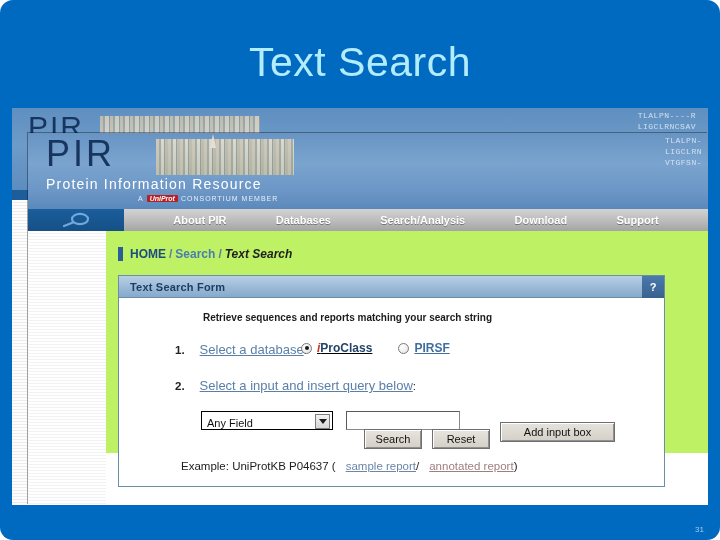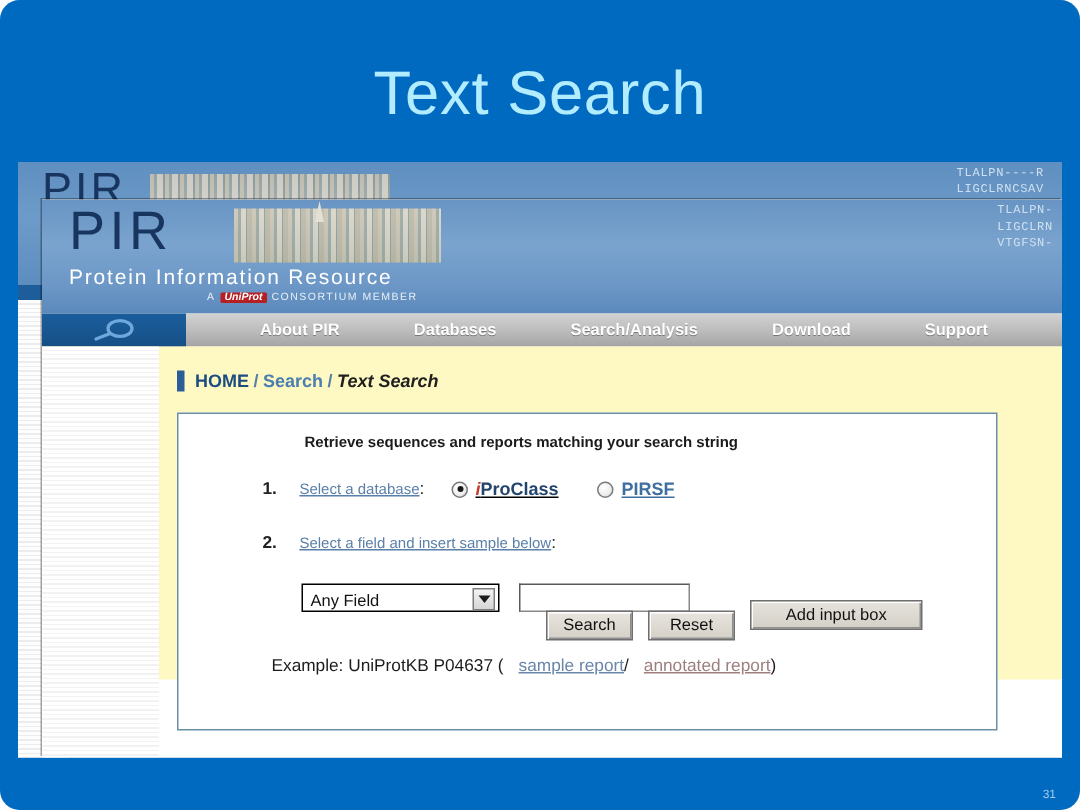--- a/index.html
+++ b/index.html
@@ -205,21 +205,21 @@
     text-shadow: 0 1px 0 rgba(0,0,0,.35);
     white-space: nowrap;
     font-family: "Liberation Sans", sans-serif;
   }
   #fg-nav .nav-sp { flex: 1 1 auto; }
 
   
   #fg-content {
     position: absolute; left: 0; top: 98px;
     width: 680px; height: 222px;
-    background: #fef9c3;
+    background: #bef264;
   }
   #fg-sidebar {
     position: absolute; left: 0; top: 0;
     width: 78px; height: 274px;
     background:
       repeating-linear-gradient(to bottom,
         #ffffff 0px, #ffffff 2px,
         #f2f2f2 2px, #f2f2f2 3px);
   }
 
@@ -288,21 +288,21 @@
 
   .step-row { position: absolute; white-space: nowrap; }
   .step-num {
     color: #222222;
     font-size: 11.5px;
     font-weight: bold;
     margin-right: 3px;
   }
   .step-link {
     color: #5a7fa8;
-    font-size: 10px;
+    font-size: 13px;
     text-decoration: underline;
     padding-left: 12px;
   }
   .step-colon { color: #222222; font-size: 11.5px; }
 
   #step1 { left: 56px; top: 44px; display: flex; align-items: center; }
   #db-options {
     position: absolute; left: 182px; top: 43px;
     display: flex; align-items: center; gap: 26px;
   }
@@ -490,20 +490,24 @@
           <span class="bc-bar"></span>
           <span class="bc-home">HOME</span>
           <span class="bc-sep">/</span>
           <span class="bc-search">Search</span>
           <span class="bc-sep">/</span>
           <span class="bc-current">Text Search</span>
         </div>
 
         <div id="form-panel">
 
+          <div id="form-header">
+            <span id="form-header-title">Text Search Form</span>
+            <span id="help-button">?</span>
+          </div>
 
           <div id="form-body">
 
             <div id="retrieve-heading">Retrieve sequences and reports matching your search string</div>
 
             <div class="step-row" id="step1">
               <span class="step-num">1.</span>
               <span class="step-link">Select a database</span>
               <span class="step-colon">:</span>
             </div>
@@ -514,21 +518,21 @@
                 <span class="opt-iproclass"><span class="i-red">i</span><span class="rest">ProClass</span></span>
               </label>
               <label class="radio-opt">
                 <span class="radio-dot"></span>
                 <span class="opt-pirsf">PIRSF</span>
               </label>
             </div>
 
             <div class="step-row" id="step2">
               <span class="step-num">2.</span>
-              <span class="step-link">Select a field and insert sample below</span>
+              <span class="step-link">Select a input and insert query below</span>
               <span class="step-colon">:</span>
             </div>
 
             <div id="query-row">
               <div id="field-select">
                 <span class="sel-label">Any Field</span>
                 <span class="sel-arrow">
                     <i></i>
                   </span>
               </div>

